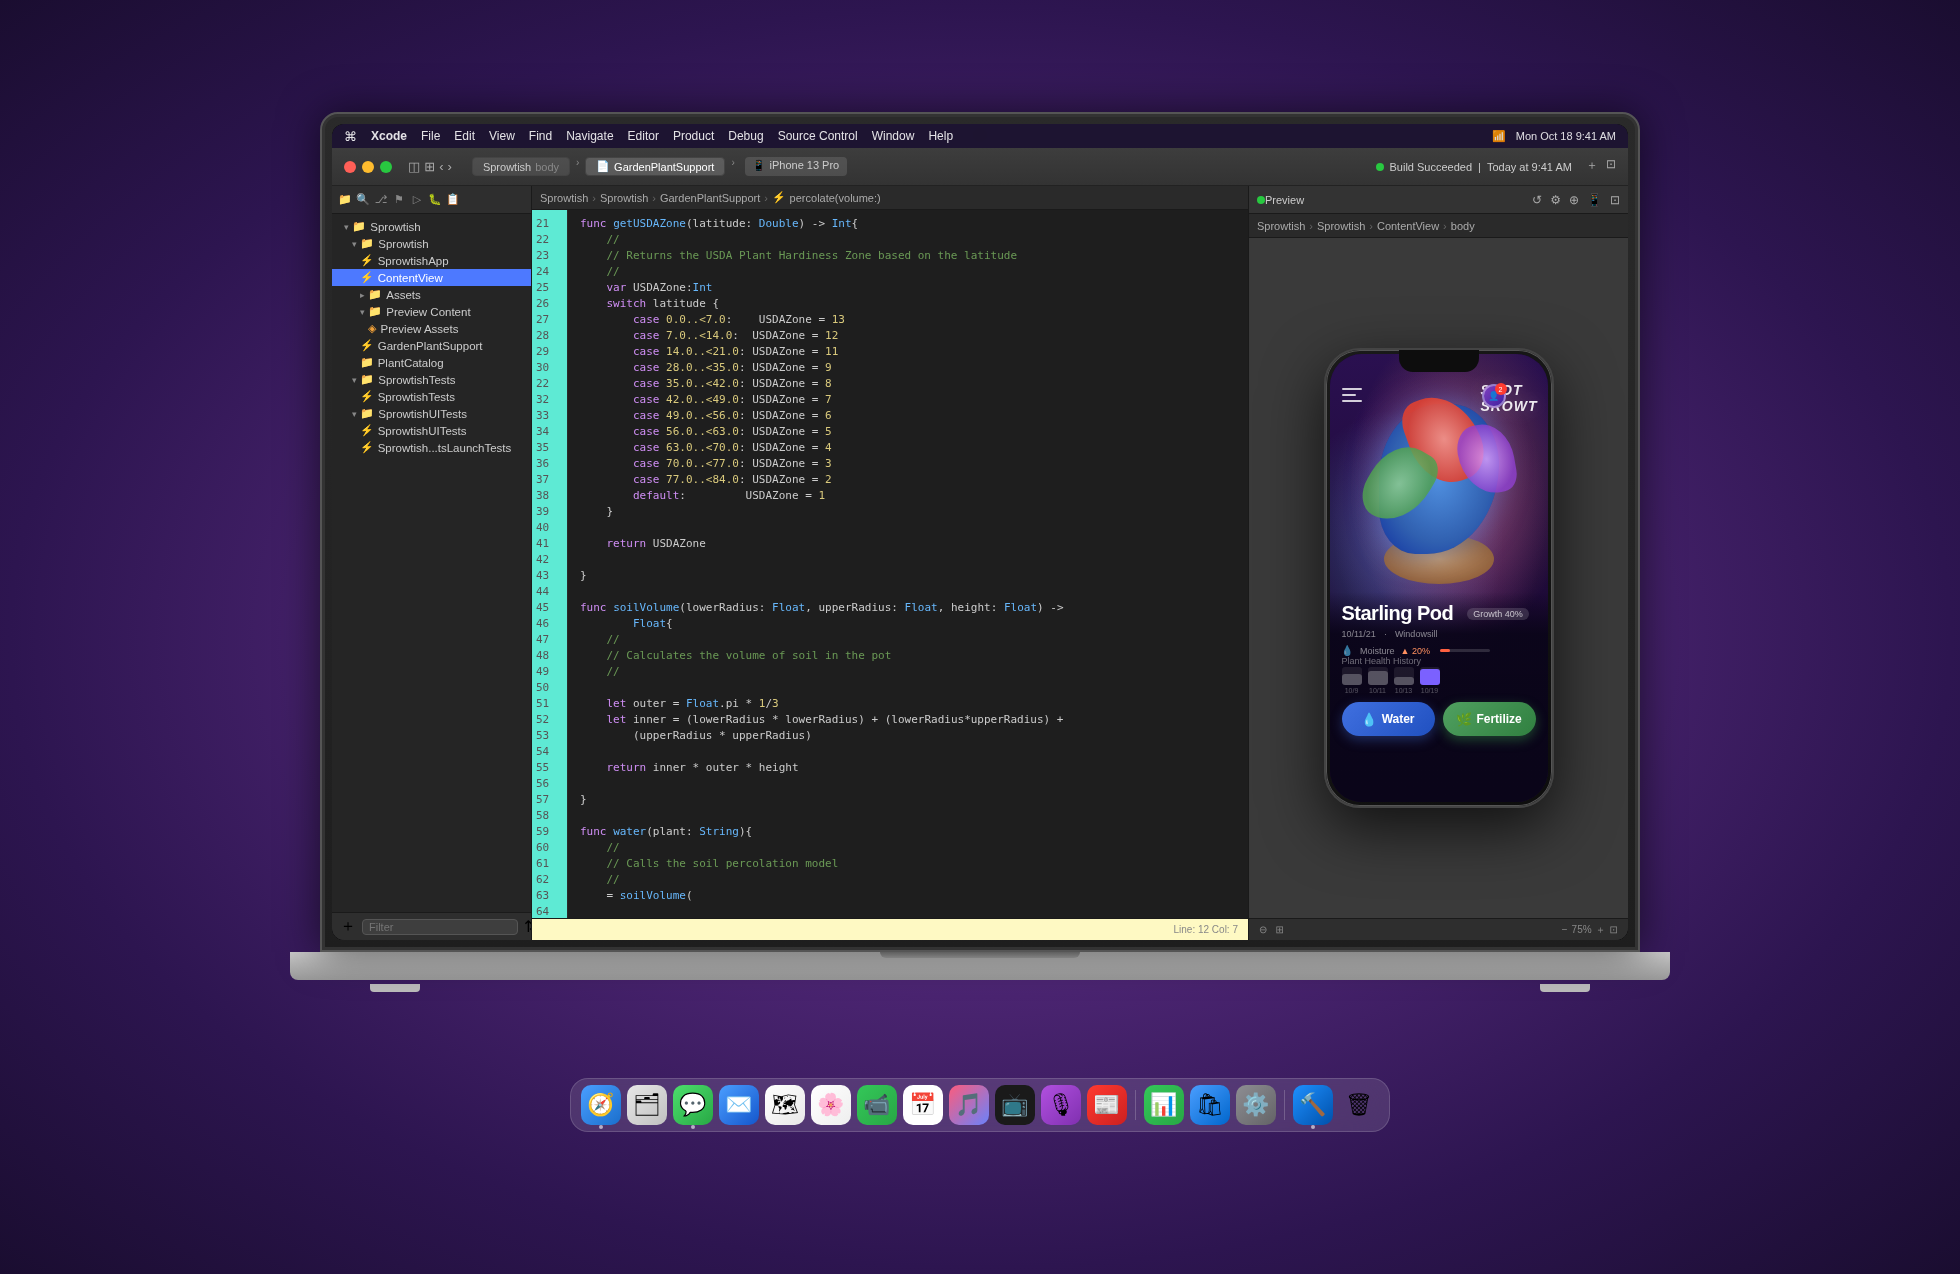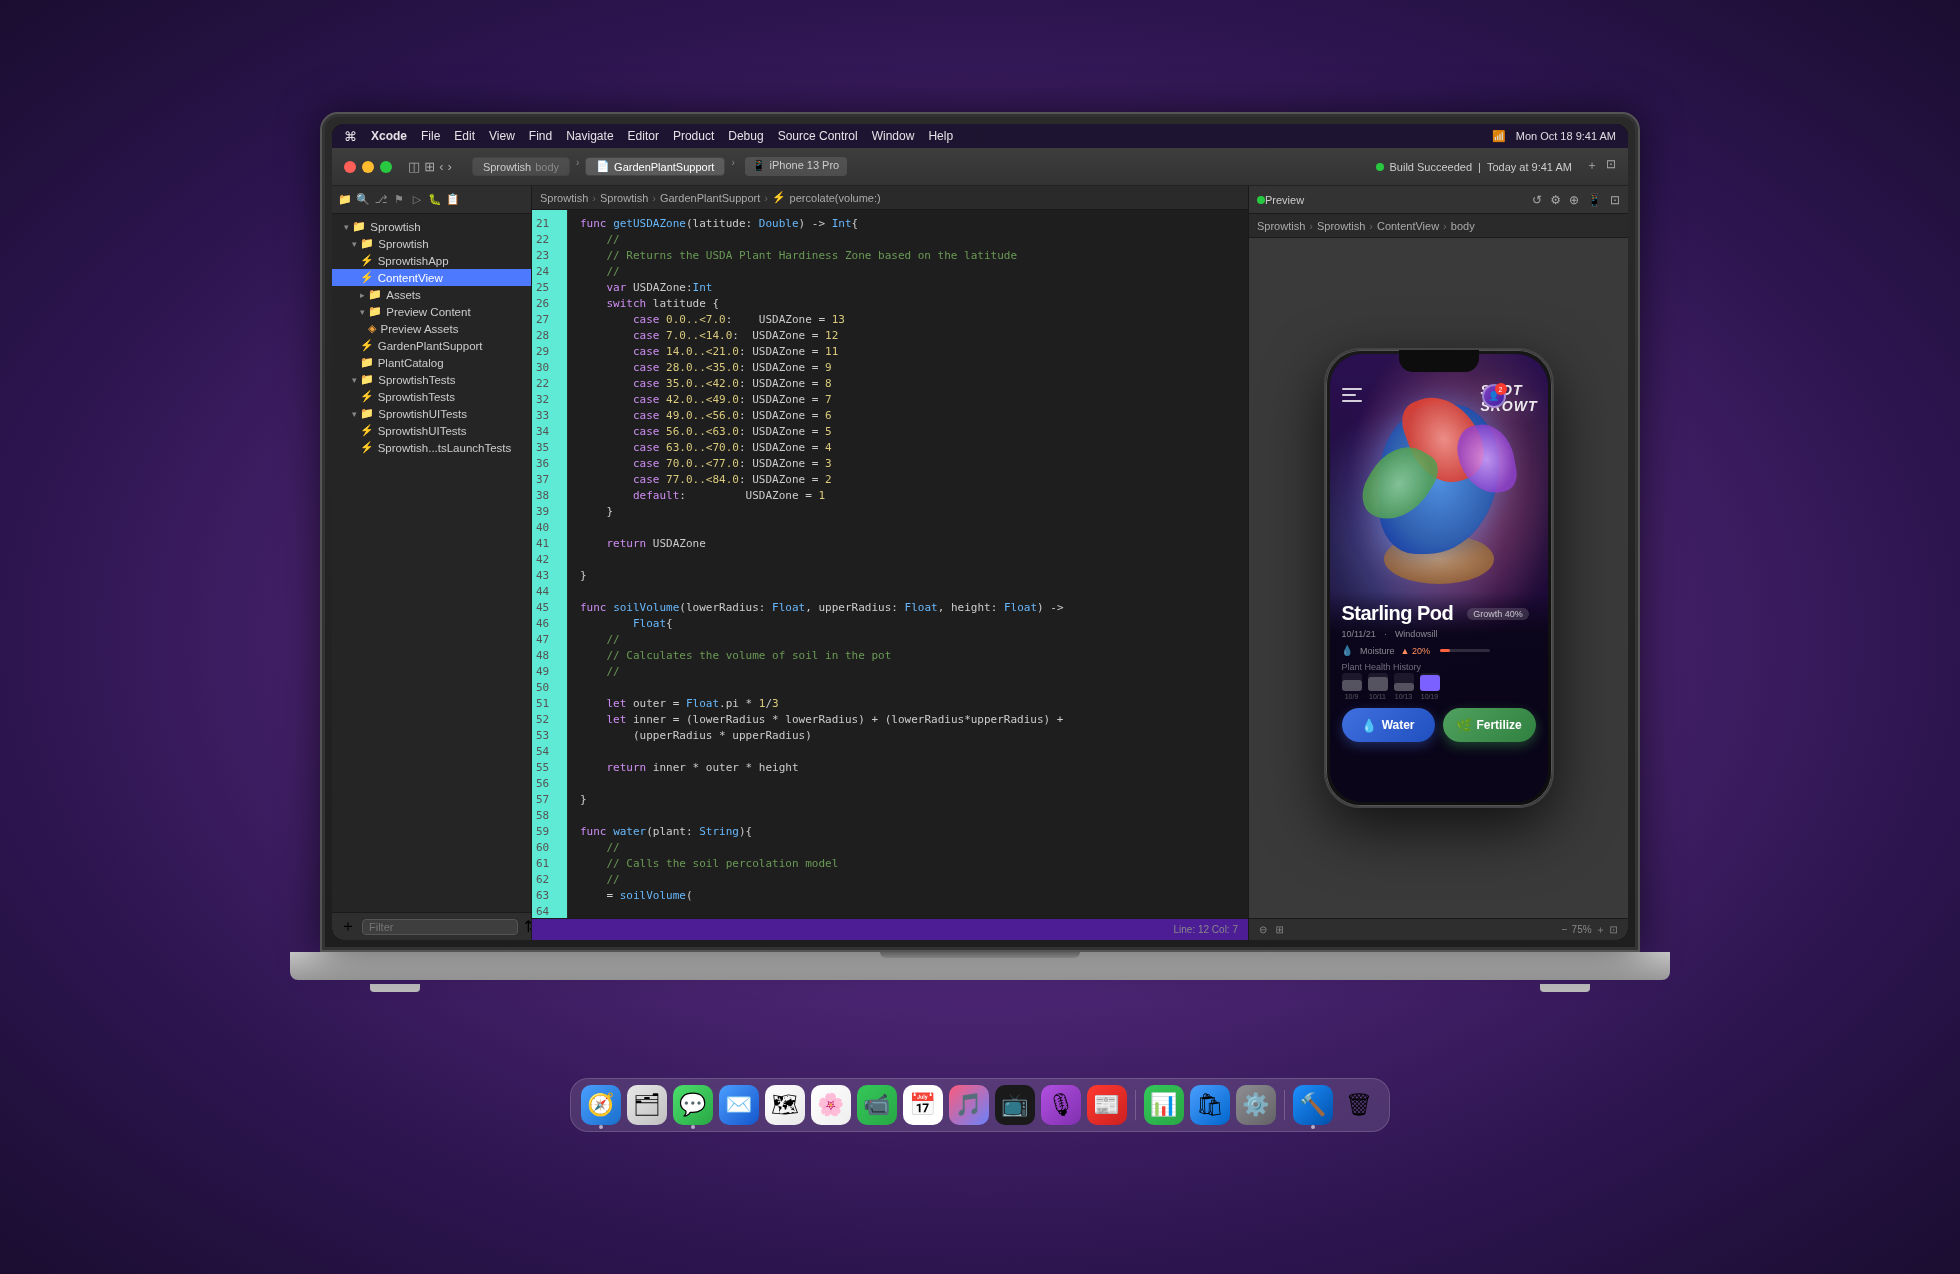--- a/index.html
+++ b/index.html
@@ -341,21 +341,21 @@
       height: 16px;
     }
     .kw { color: #cf8ef4; }
     .fn { color: #67b7fb; }
     .num { color: #d9c97c; }
     .comment { color: #6a9955; }
     .type { color: #67b7fb; }
 
     .editor-bottom-bar {
       height: 22px;
-      background: #4c1d95;
+      background: #fef9c3;
       border-top: 1px solid #1a1a1a;
       display: flex;
       align-items: center;
       justify-content: space-between;
       padding: 0 10px;
       font-size: 10px;
       color: #888;
     }
 
     
@@ -669,21 +669,20 @@
     }
     .moisture-fill {
       width: 20%;
       height: 100%;
       background: #ff6040;
       border-radius: 2px;
     }
 
     
     .health-section {
-      margin-top: 6px;
     }
     .health-label {
       font-size: 9px;
       color: rgba(255,255,255,0.4);
       margin-bottom: 3px;
     }
     .health-chart {
       display: flex;
       gap: 6px;
       align-items: flex-end;

